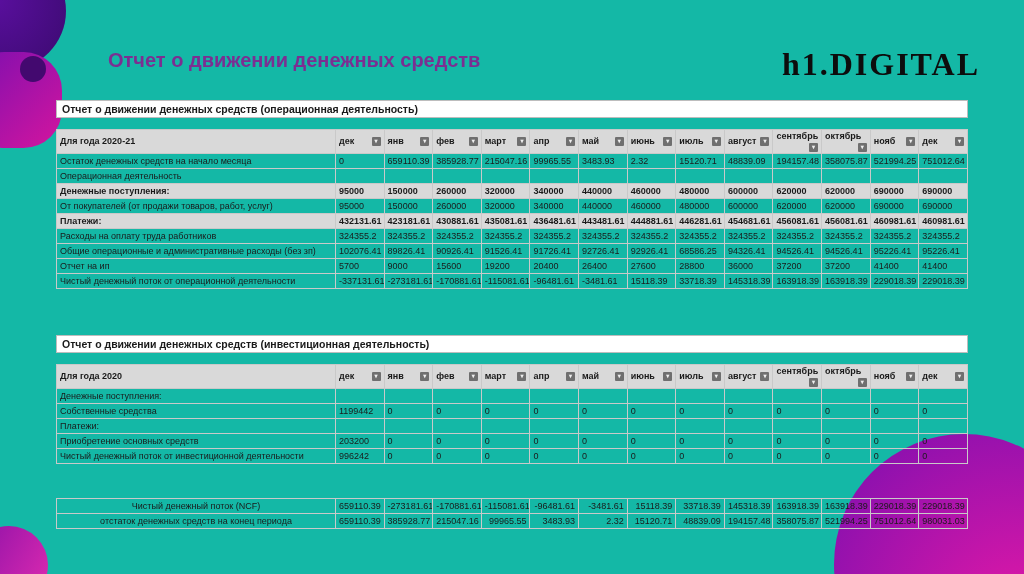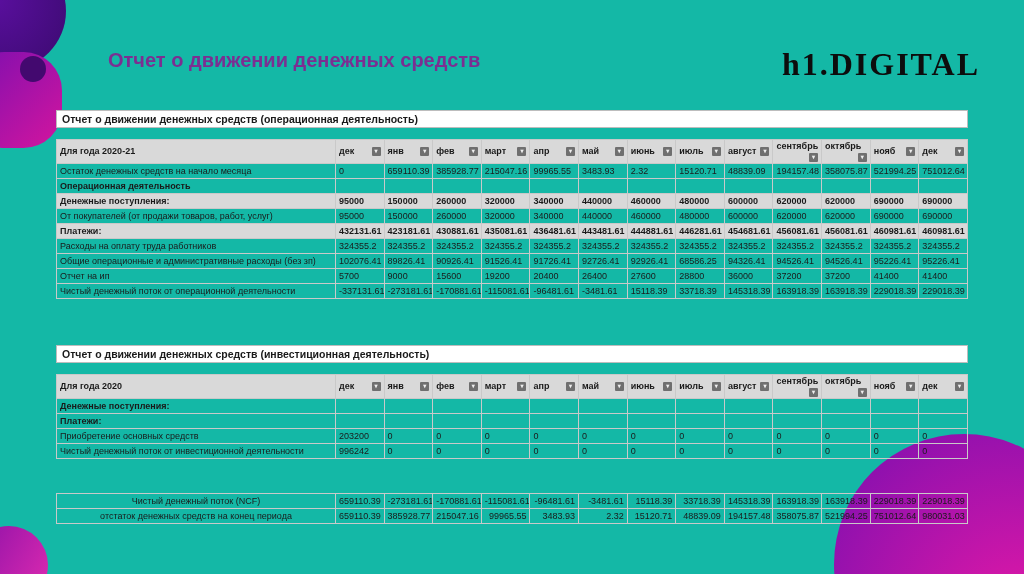--- a/index.html
+++ b/index.html
@@ -15,28 +15,28 @@
   .blob-bl{left:-30px;bottom:-30px;width:78px;height:78px;border-radius:50%;
            background:linear-gradient(120deg,#8b11a8,#e02bb0);}
   .blob-br{right:-70px;bottom:-120px;width:260px;height:260px;border-radius:50%;
            background:radial-gradient(circle at 72% 72%, #e318a6, #7a0fb0);}
   .content{position:relative;z-index:1;}
   .page-title{position:absolute;left:108px;top:36px;font-size:20px;font-weight:bold;color:#7b2f92;}
   .logo{position:absolute;right:44px;top:46px;font-family:"Liberation Serif",serif;
         font-weight:bold;font-size:32px;letter-spacing:2px;color:#0d0d0d;}
   .report{position:absolute;left:56px;top:100px;width:912px;}
   .tcaption{border:1px solid #bdbdbd;font-weight:bold;font-size:10.5px;padding:2px 5px;
-            margin-bottom:11px;background:#fff;margin-top:10px;}
+            margin-bottom:11px;background:#fff;}
   table{border-collapse:collapse;table-layout:fixed;width:100%;}
   td{border:1px solid #c9c9c9;font-size:9px;line-height:11px;padding:1px 3px;height:12px;
      white-space:nowrap;overflow:hidden;text-align:left;vertical-align:middle;}
   td.label{width:272px;}
   tr.header-row td{background:#d9d9d9;font-weight:bold;}
   tr.subtotal td{background:#d9d9d9;font-weight:bold;}
-  tr.section td{font-weight:bold;border-radius:6px;}
+  tr.section td{font-weight:normal;border-radius:6px;}
   tr.footer-row td{text-align:right;}
   tr.footer-row td.label{text-align:center;}
   .ficon{float:right;width:9px;height:9px;background:#6f6f6f;color:#efefef;font-size:6px;
          line-height:9px;text-align:center;margin-top:1px;border-radius:1px;}
   .tblock1{margin-bottom:46px;}
   .tblock2{margin-bottom:34px;}
 </style>
 </head>
 <body>
 
@@ -250,20 +250,36 @@
                 <td></td>
                 <td></td>
                 <td></td>
                 <td></td>
                 <td></td>
                 <td></td>
                 <td></td>
                 <td></td>
                 <td></td>
               </tr>
+              <tr class="plain">
+                <td class="label">Собственные средства</td>
+                <td>1199442</td>
+                <td>0</td>
+                <td>0</td>
+                <td>0</td>
+                <td>0</td>
+                <td>0</td>
+                <td>0</td>
+                <td>0</td>
+                <td>0</td>
+                <td>0</td>
+                <td>0</td>
+                <td>0</td>
+                <td>0</td>
+              </tr>
               <tr class="section">
                 <td class="label">Платежи:</td>
                 <td></td>
                 <td></td>
                 <td></td>
                 <td></td>
                 <td></td>
                 <td></td>
                 <td></td>
                 <td></td>

